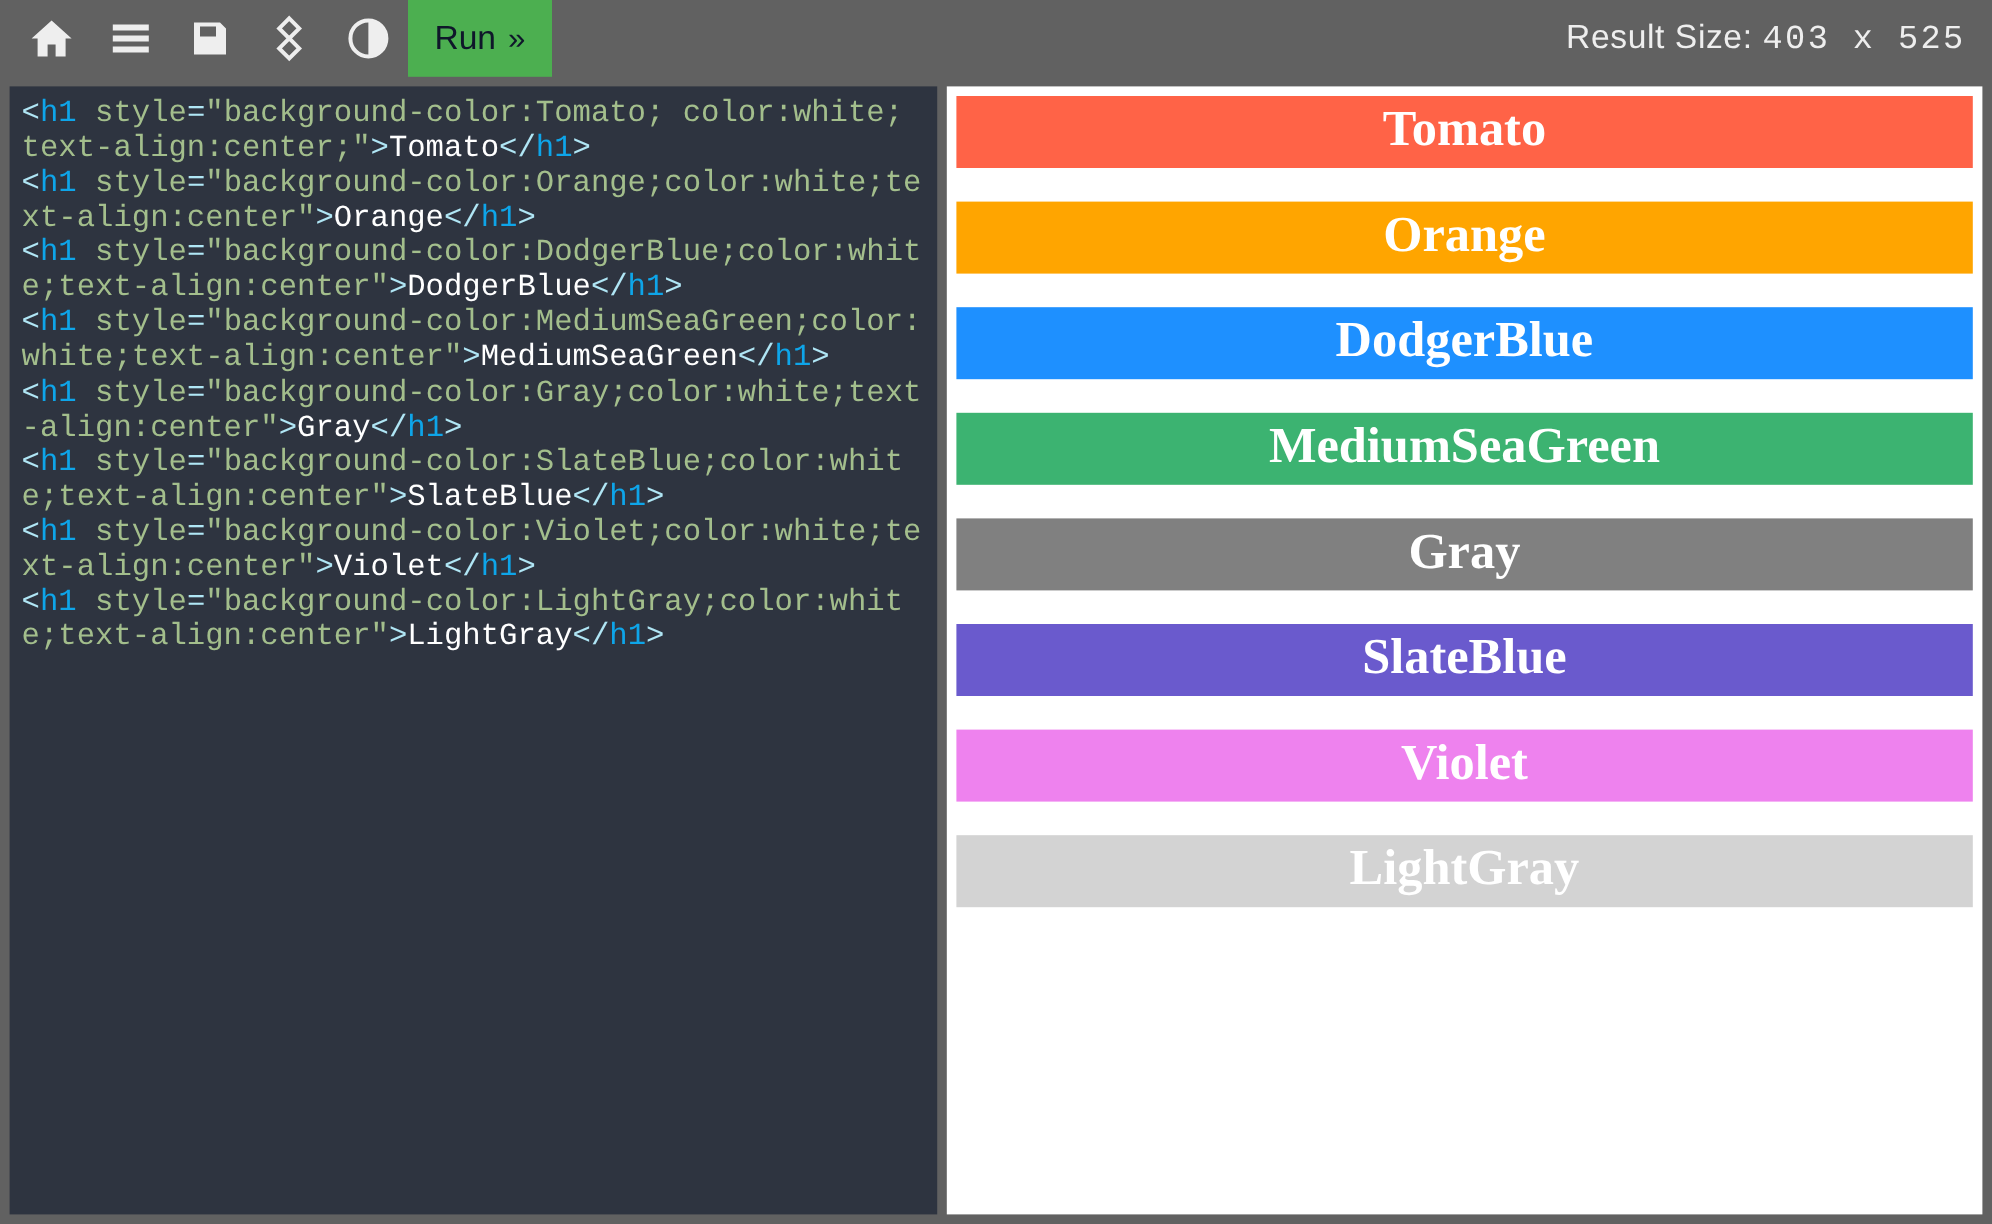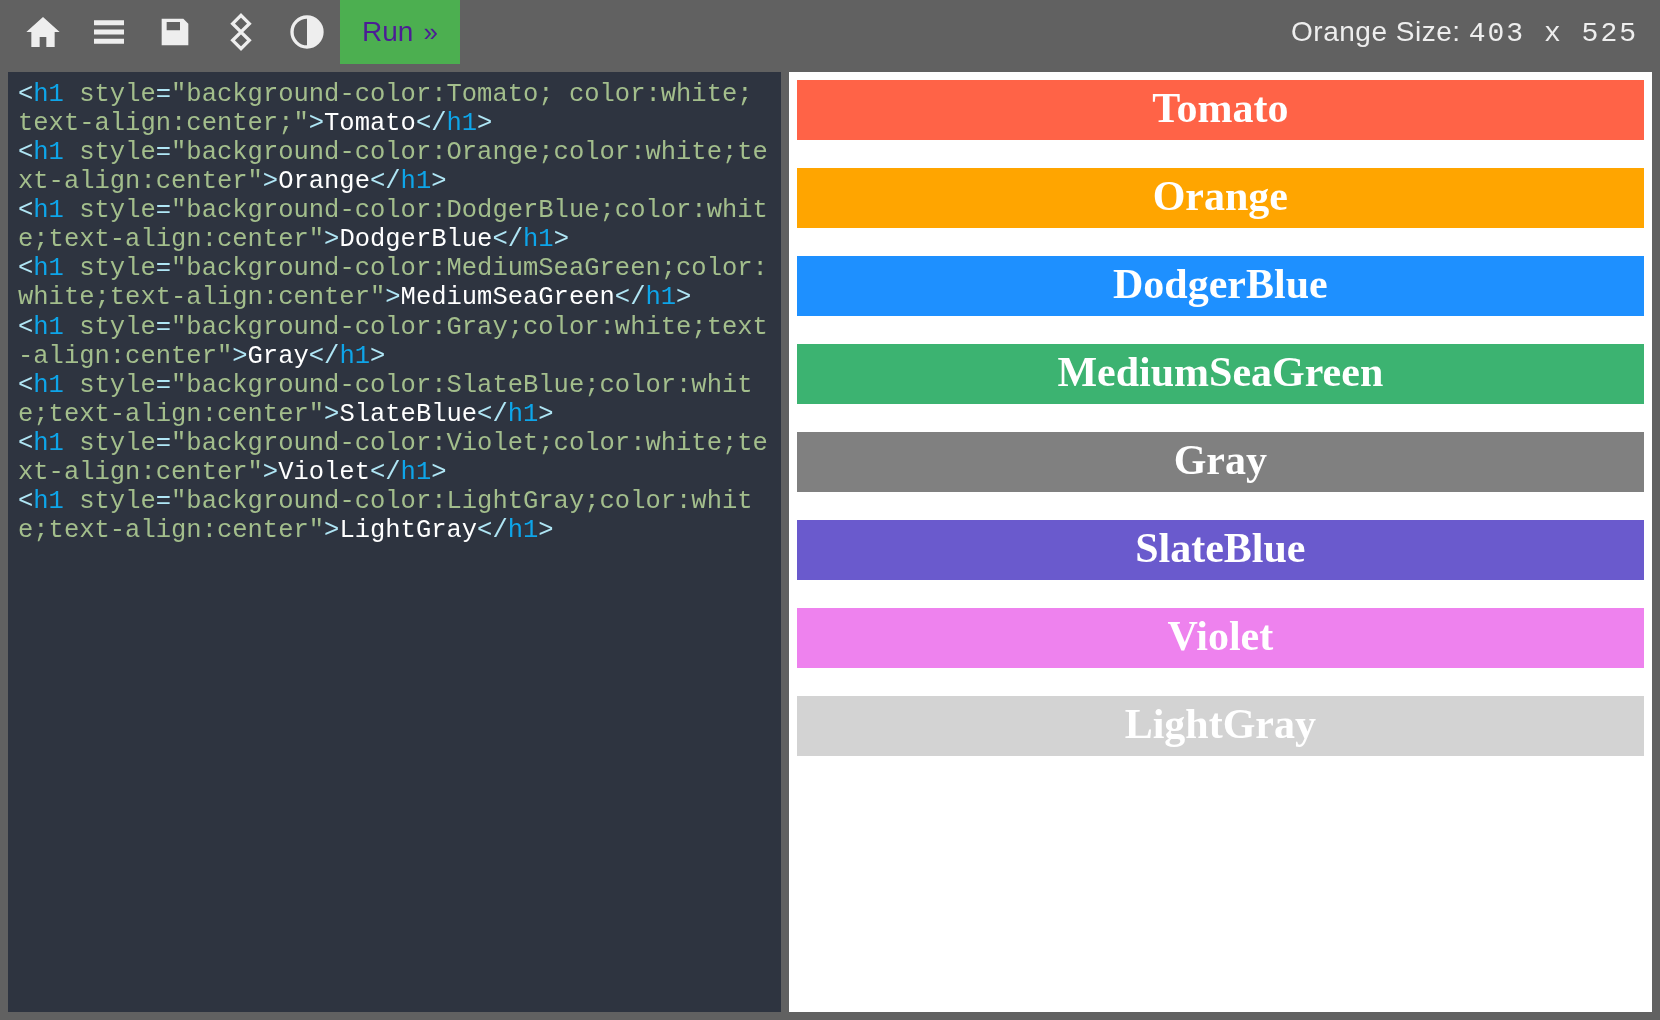--- a/index.html
+++ b/index.html
@@ -21,21 +21,21 @@
     height: 64px;
     display: flex;
     align-items: center;
     justify-content: center;
     cursor: pointer;
     color: #eeeeee;
   }
   .toolbar .icon-btn svg { width: 40px; height: 40px; fill: #eeeeee; }
   .run-btn {
     background: #4caf50;
-    color: #4c1d95;
+    color: #0f172a;
     font-size: 28px;
     font-weight: 500;
     height: 64px;
     padding: 0 22px;
     display: flex;
     align-items: center;
     cursor: pointer;
     border: none;
     gap: 10px;
   }
@@ -121,21 +121,21 @@
         <circle cx="12" cy="12" r="9" fill="none" stroke="#eeeeee" stroke-width="2"></circle>
         <path d="M12 3a9 9 0 010 18z"></path>
       </svg>
   </div>
   <button class="run-btn">
     <span>Run</span>
     <span class="chev">»</span>
   </button>
   <div class="spacer"></div>
   <div class="result-size">
-    <span>Orange Size:</span>
+    <span>Result Size:</span>
     <span class="mono">403 x 525</span>
   </div>
 </div>
 
 <div class="workspace">
   <div class="editor" id="editor"><span class="tok-bracket">&lt;</span><span class="tok-tag">h1</span> <span class="tok-attr">style</span><span class="tok-eq">=</span><span class="tok-str">"background-color:Tomato; color:white; text-align:center;"</span><span class="tok-bracket">&gt;</span><span class="tok-text">Tomato</span><span class="tok-bracket">&lt;/</span><span class="tok-tag">h1</span><span class="tok-bracket">&gt;</span>
 <span class="tok-bracket">&lt;</span><span class="tok-tag">h1</span> <span class="tok-attr">style</span><span class="tok-eq">=</span><span class="tok-str">"background-color:Orange;color:white;text-align:center"</span><span class="tok-bracket">&gt;</span><span class="tok-text">Orange</span><span class="tok-bracket">&lt;/</span><span class="tok-tag">h1</span><span class="tok-bracket">&gt;</span>
 <span class="tok-bracket">&lt;</span><span class="tok-tag">h1</span> <span class="tok-attr">style</span><span class="tok-eq">=</span><span class="tok-str">"background-color:DodgerBlue;color:white;text-align:center"</span><span class="tok-bracket">&gt;</span><span class="tok-text">DodgerBlue</span><span class="tok-bracket">&lt;/</span><span class="tok-tag">h1</span><span class="tok-bracket">&gt;</span>
 <span class="tok-bracket">&lt;</span><span class="tok-tag">h1</span> <span class="tok-attr">style</span><span class="tok-eq">=</span><span class="tok-str">"background-color:MediumSeaGreen;color:white;text-align:center"</span><span class="tok-bracket">&gt;</span><span class="tok-text">MediumSeaGreen</span><span class="tok-bracket">&lt;/</span><span class="tok-tag">h1</span><span class="tok-bracket">&gt;</span>
 <span class="tok-bracket">&lt;</span><span class="tok-tag">h1</span> <span class="tok-attr">style</span><span class="tok-eq">=</span><span class="tok-str">"background-color:Gray;color:white;text-align:center"</span><span class="tok-bracket">&gt;</span><span class="tok-text">Gray</span><span class="tok-bracket">&lt;/</span><span class="tok-tag">h1</span><span class="tok-bracket">&gt;</span>

